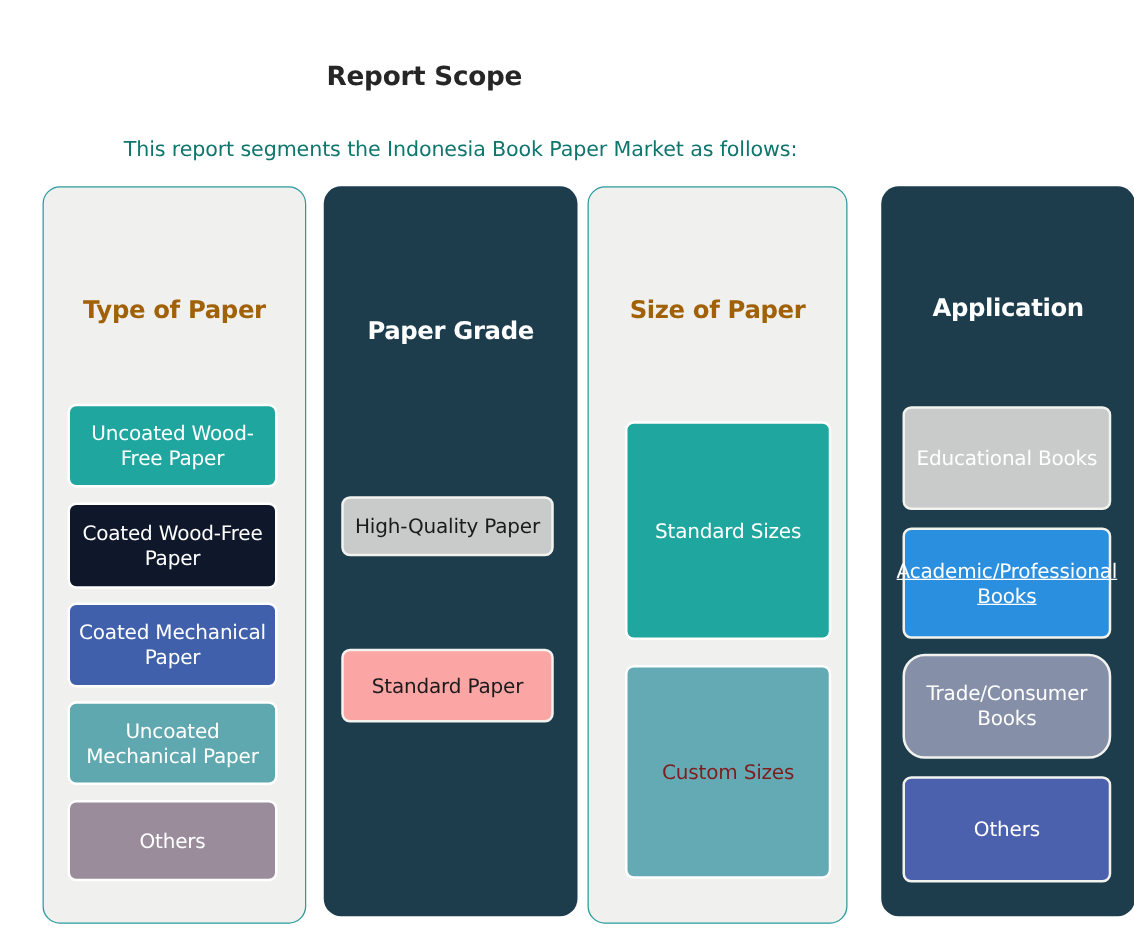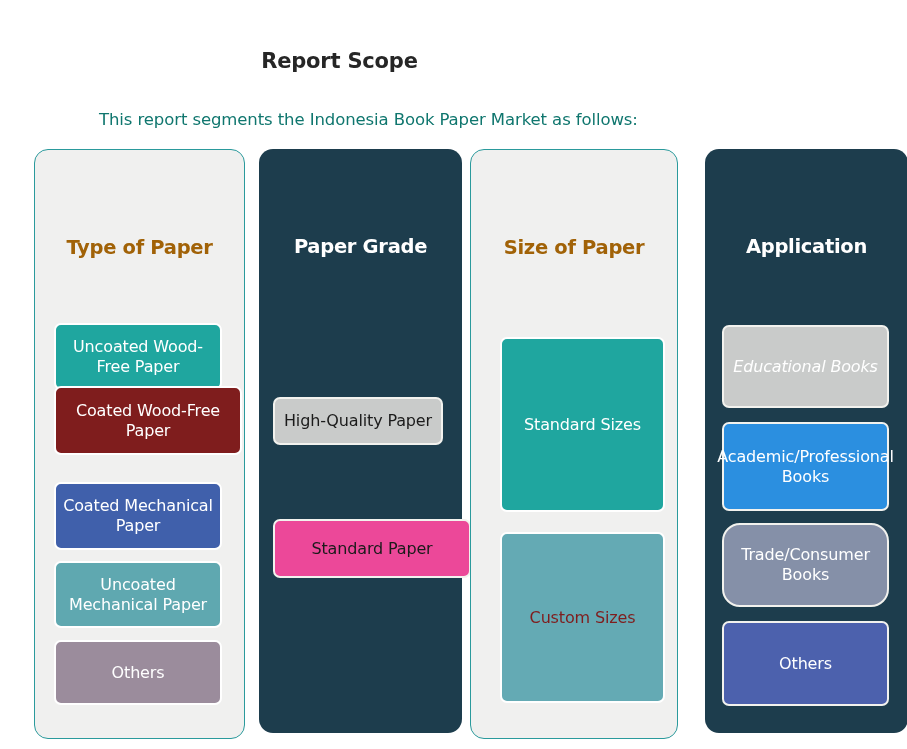--- a/index.html
+++ b/index.html
@@ -76,36 +76,36 @@
 
   <div class="title">Report Scope</div>
 
   <div class="subtitle">This report segments the Indonesia Book Paper Market as follows:</div>
 
   <div class="columns" id="columns-root">
       <div class="panel light" style="left: 8px; top: 123px; width: 211px; height: 590px;">
         <div class="panel-title" style="top: 73px;">Type of Paper</div>
       </div>
       <div class="card on-light" style="left: 28px; top: 297px; width: 168px; height: 67px; background: rgb(31, 166, 159); color: rgb(255, 255, 255);">Uncoated Wood-Free Paper</div>
-      <div class="card on-light" style="left: 28px; top: 360px; width: 188px; height: 69px; background: #7f1d1d; color: rgb(255, 255, 255);">Coated Wood-Free Paper</div>
+      <div class="card on-light" style="left: 28px; top: 376px; width: 168px; height: 69px; background: #0f172a; color: rgb(255, 255, 255);">Coated Wood-Free Paper</div>
       <div class="card on-light" style="left: 28px; top: 456px; width: 168px; height: 68px; background: rgb(64, 96, 171); color: rgb(255, 255, 255);">Coated Mechanical Paper</div>
       <div class="card on-light" style="left: 28px; top: 535px; width: 168px; height: 67px; background: rgb(95, 168, 176); color: rgb(255, 255, 255);">Uncoated Mechanical Paper</div>
       <div class="card on-light" style="left: 28px; top: 614px; width: 168px; height: 65px; background: rgb(155, 140, 156); color: rgb(255, 255, 255);">Others</div>
       <div class="panel dark" style="left: 233px; top: 123px; width: 203px; height: 584px;">
-        <div class="panel-title" style="top: 73px;">Paper Grade</div>
+        <div class="panel-title" style="top: 91px;">Paper Grade</div>
       </div>
       <div class="card on-dark" style="left: 247px; top: 371px; width: 170px; height: 48px; background: rgb(201, 203, 202); color: rgb(27, 27, 27);">High-Quality Paper</div>
-      <div class="card on-dark" style="left: 247px; top: 493px; width: 198px; height: 59px; background: #ec4899; color: rgb(27, 27, 27);">Standard Paper</div>
+      <div class="card on-dark" style="left: 247px; top: 493px; width: 170px; height: 59px; background: #fca5a5; color: rgb(27, 27, 27);">Standard Paper</div>
       <div class="panel light" style="left: 444px; top: 123px; width: 208px; height: 590px;">
         <div class="panel-title" style="top: 73px;">Size of Paper</div>
       </div>
       <div class="card on-light" style="left: 474px; top: 311px; width: 165px; height: 175px; background: rgb(31, 166, 159); color: rgb(255, 255, 255);">Standard Sizes</div>
       <div class="card on-light" style="left: 474px; top: 506px; width: 165px; height: 171px; background: rgb(100, 170, 180); color: #7f1d1d;">Custom Sizes</div>
       <div class="panel dark" style="left: 679px; top: 123px; width: 203px; height: 584px;">
         <div class="panel-title" style="top: 73px;">Application</div>
       </div>
-      <div class="card on-dark" style="left: 696px; top: 299px; width: 167px; height: 83px; background: rgb(201, 203, 202); color: rgb(255, 255, 255); font-style: italic;">Educational Books</div>
-      <div class="card on-dark" style="left: 696px; top: 396px; width: 167px; height: 89px; background: rgb(43, 143, 224); color: rgb(255, 255, 255);">Academic/Professional Books</div>
+      <div class="card on-dark" style="left: 696px; top: 299px; width: 167px; height: 83px; background: rgb(201, 203, 202); color: rgb(255, 255, 255);">Educational Books</div>
+      <div class="card on-dark" style="left: 696px; top: 396px; width: 167px; height: 89px; background: rgb(43, 143, 224); color: rgb(255, 255, 255); text-decoration: underline;">Academic/Professional Books</div>
       <div class="card on-dark" style="left: 696px; top: 497px; width: 167px; height: 84px; background: rgb(133, 144, 168); color: rgb(255, 255, 255); border-radius: 18px;">Trade/Consumer Books</div>
       <div class="card on-dark" style="left: 696px; top: 595px; width: 167px; height: 85px; background: rgb(76, 97, 173); color: rgb(255, 255, 255);">Others</div>
     </div>
 
 </div>
 
 </body></html>

